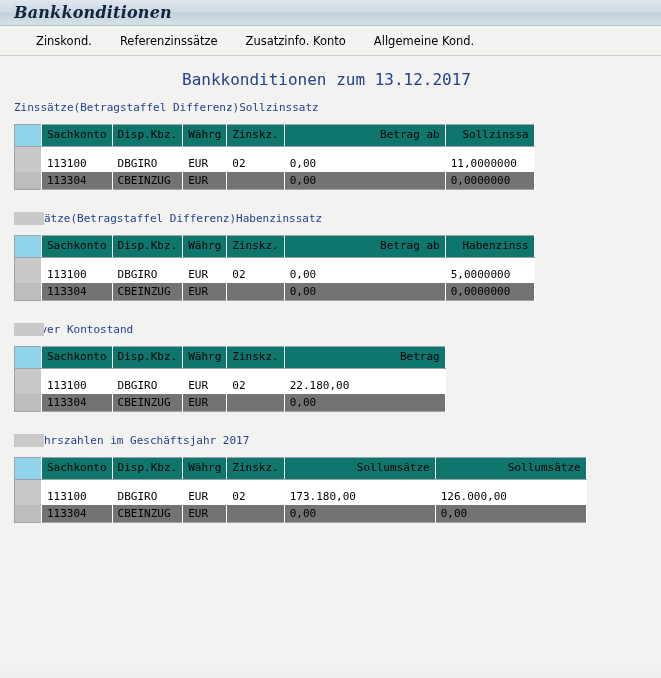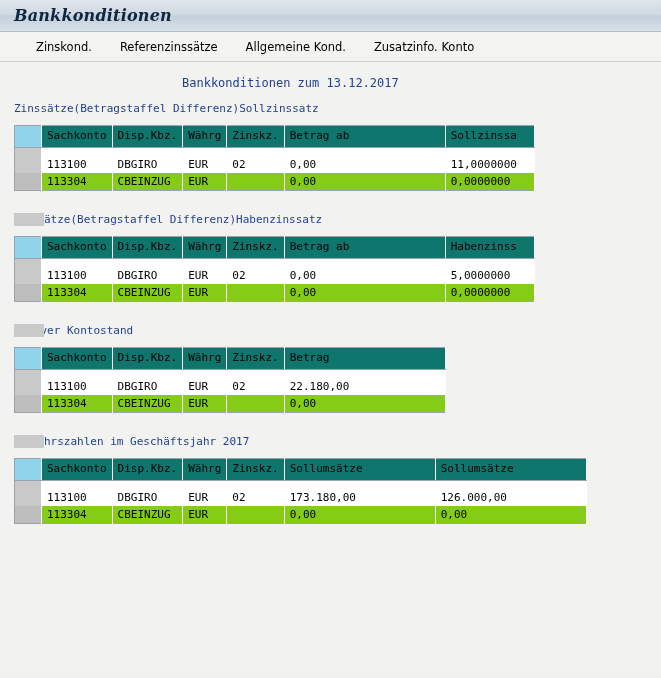--- a/index.html
+++ b/index.html
@@ -16,21 +16,21 @@
     overflow: hidden;
   }
   .app {
     position: relative;
     width: 661px;
     height: 678px;
     background: #eef0ee;
   }
   
   .titlebar {
-    height: 32px;
+    height: 26px;
     background: linear-gradient(to bottom, #dfe6ec 0%, #cfd9e2 48%, #c3cfda 52%, #d8e1e8 100%);
     border-bottom: 1px solid #b4c0cc;
     display: flex;
     align-items: center;
     padding-left: 14px;
     box-sizing: border-box;
   }
   .titlebar .title {
     font-family: "DejaVu Serif", serif;
     font-style: italic;
@@ -64,21 +64,21 @@
     position: relative;
     padding: 0;
     background: #f2f2f0;
     height: 615px;
     box-sizing: border-box;
     overflow: hidden;
   }
   .doc-title {
     color: #22418e;
     font-family: "DejaVu Sans Mono", monospace;
-    font-size: 12px;
+    font-size: 16px;
     text-align: left;
     padding: 14px 0 0 182px;
   }
   .section {
     margin-top: 12px;
     position: relative;
   }
   .section-heading {
     font-family: "DejaVu Sans Mono", monospace;
     font-size: 11px;
@@ -105,28 +105,28 @@
   table.grid th {
     background: #0f766e;
     color: #000;
     font-weight: normal;
     text-align: left;
     padding: 3px 5px 5px 5px;
     border-right: 1px solid #ffffff;
     border-bottom: 1px solid #9aa3ab;
     white-space: nowrap;
   }
-  table.grid th.num { text-align: left; }
+  table.grid th.num { text-align: right; }
   table.grid td {
     padding: 2px 5px 2px 5px;
     border-right: 1px solid #ffffff;
     white-space: nowrap;
     background: #ffffff;
   }
-  table.grid tr.alt td { background: #84cc16; }
+  table.grid tr.alt td { background: #737373; }
   table.grid td.num { text-align: left; }
   table.grid td.lead {
     background: #c9c9c9;
     width: 26px;
     padding: 0;
   }
   table.grid tr.alt td.lead { background: #bdbdbd; }
   table.grid th.lead {
     background: #8fd4e8;
     width: 26px;
@@ -140,22 +140,22 @@
 
 <div class="app">
 
   <div class="titlebar">
     <span class="title">Bankkonditionen</span>
   </div>
 
   <div class="menubar">
     <div class="menuitem">Zinskond.</div>
     <div class="menuitem">Referenzinssätze</div>
+    <div class="menuitem">Zusatzinfo. Konto</div>
     <div class="menuitem">Allgemeine Kond.</div>
-    <div class="menuitem">Zusatzinfo. Konto</div>
   </div>
 
   <div class="content">
 
     <div class="doc-title">Bankkonditionen zum 13.12.2017</div>
 
     <div class="section">
       <div class="section-heading">Zinssätze(Betragstaffel Differenz)Sollzinssatz</div>
       <table class="grid">
         <thead>

